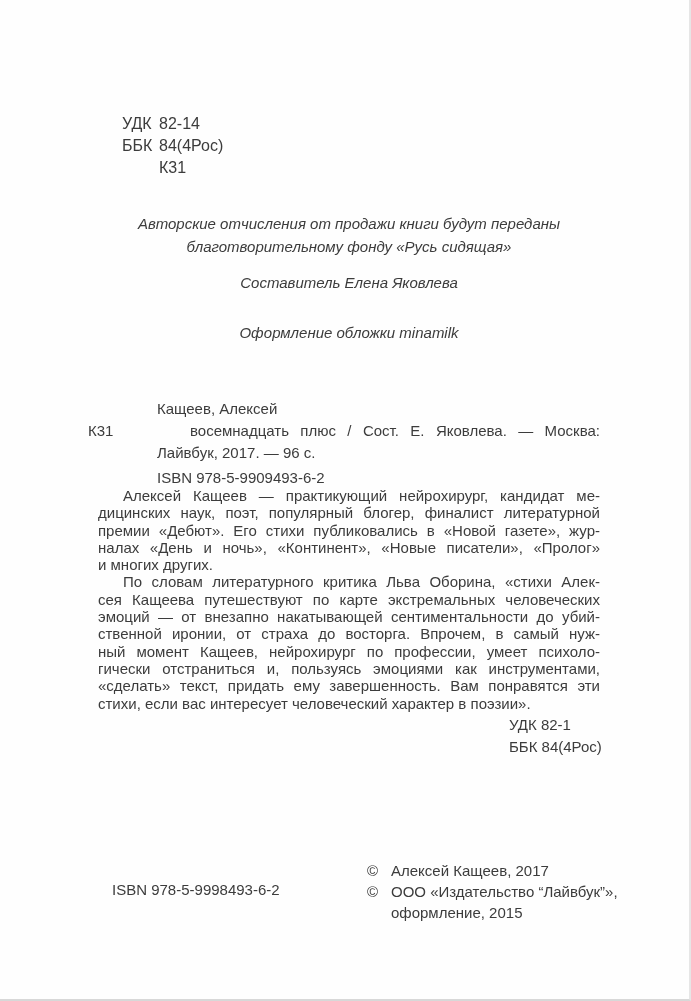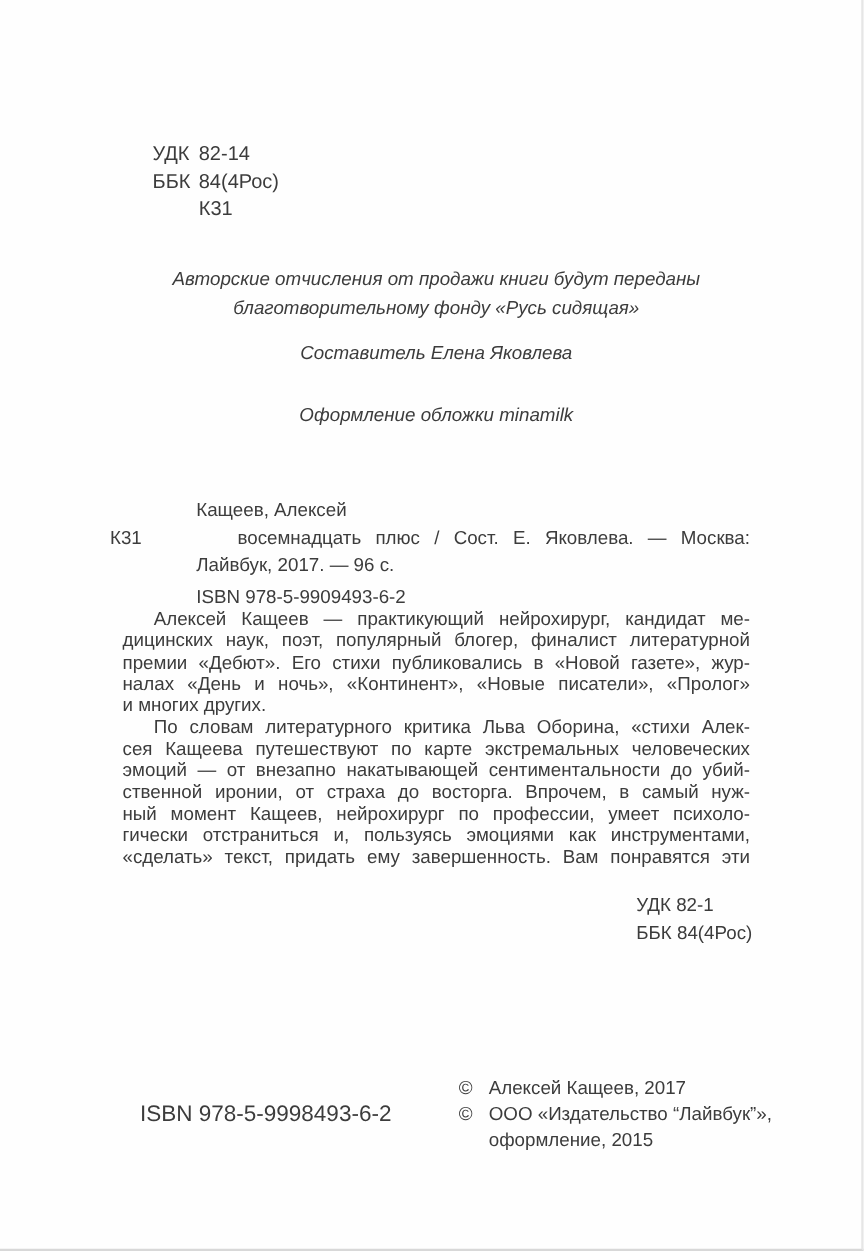--- a/index.html
+++ b/index.html
@@ -46,21 +46,21 @@
   
   #annotation { left: 98px; top: 487px; width: 502px; font-size: 15px; line-height: 17.3px; }
   .a-line { text-align: justify; text-align-last: justify; }
   .a-line.first { text-indent: 25px; }
   .a-line.last { text-align: left; text-align-last: left; }
 
   
   #codes-bottom { left: 509px; top: 714px; font-size: 15px; line-height: 22px; }
 
   
-  #footer-isbn { left: 112px; top: 881px; font-size: 18px; }
+  #footer-isbn { left: 112px; top: 881px; font-size: 15px; }
   #footer-copyright { left: 367px; top: 860px; font-size: 15px; line-height: 21px; }
   .copy-line { position: relative; padding-left: 24px; }
   .copy-sym { position: absolute; left: 0; top: 0; }
 </style>
 </head>
 <body>
 
 <div class="page">
 
   <div class="abs" id="top-codes">
@@ -110,20 +110,21 @@
       <div class="a-line last">и многих других.</div>
     </div>
     <div>
       <div class="a-line first">По словам литературного критика Льва Оборина, «стихи Алек-</div>
       <div class="a-line">сея Кащеева путешествуют по карте экстремальных человеческих</div>
       <div class="a-line">эмоций — от внезапно накатывающей сентиментальности до убий-</div>
       <div class="a-line">ственной иронии, от страха до восторга. Впрочем, в самый нуж-</div>
       <div class="a-line">ный момент Кащеев, нейрохирург по профессии, умеет психоло-</div>
       <div class="a-line">гически отстраниться и, пользуясь эмоциями как инструментами,</div>
       <div class="a-line">«сделать» текст, придать ему завершенность. Вам понравятся эти</div>
+      <div class="a-line last">стихи, если вас интересует человеческий характер в поэзии».</div>
     </div>
   </div>
 
   <div class="abs" id="codes-bottom">
     <div>УДК 82-1</div>
     <div>ББК 84(4Рос)</div>
   </div>
 
   <div class="abs" id="footer-isbn">ISBN 978-5-9998493-6-2</div>
 

